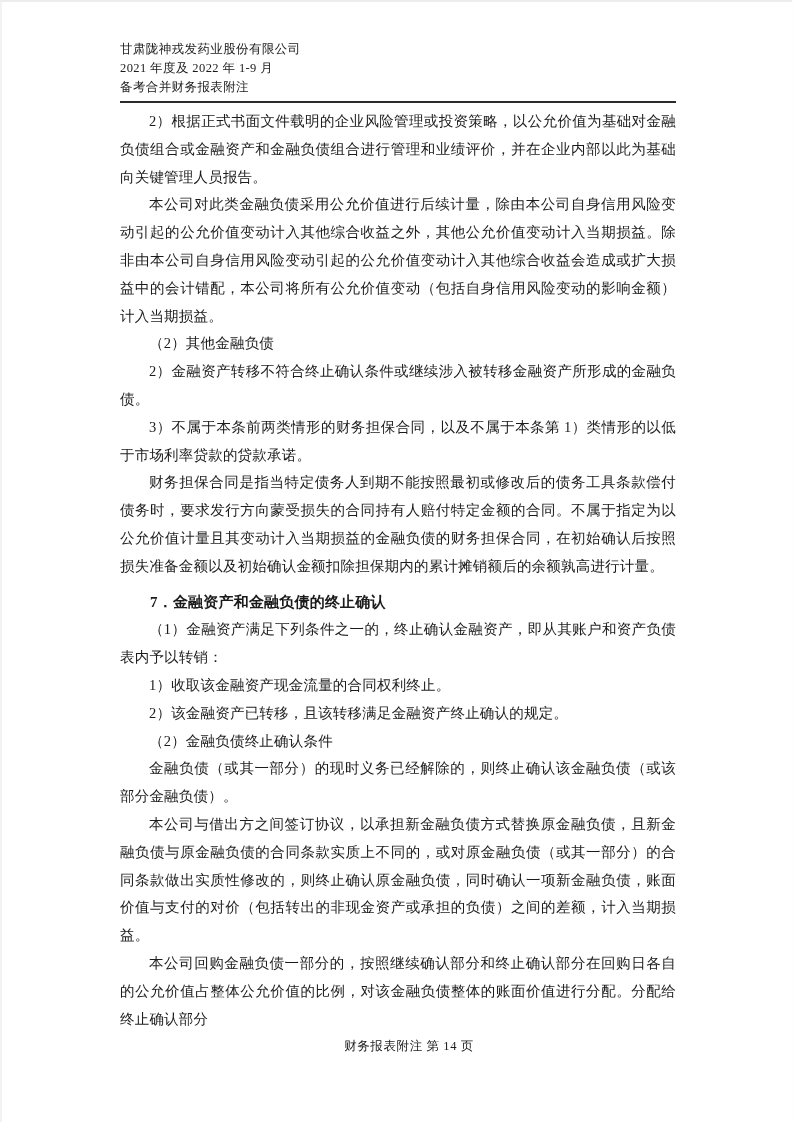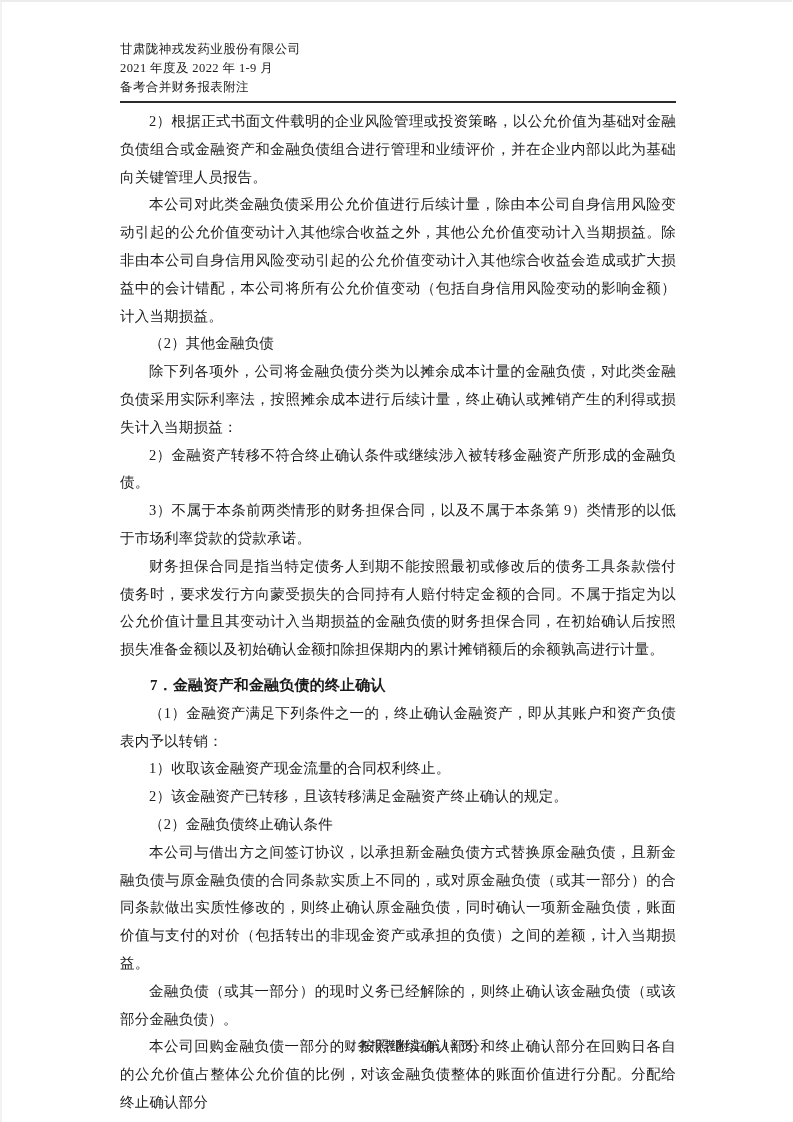--- a/index.html
+++ b/index.html
@@ -77,31 +77,30 @@
       <div class="header-line">甘肃陇神戎发药业股份有限公司</div>
       <div class="header-line">2021 年度及 2022 年 1-9 月</div>
       <div class="header-line">备考合并财务报表附注</div>
       <div class="header-divider"></div>
     </div>
 
     <div>
       <p class="para">2）根据正式书面文件载明的企业风险管理或投资策略，以公允价值为基础对金融负债组合或金融资产和金融负债组合进行管理和业绩评价，并在企业内部以此为基础向关键管理人员报告。</p>
       <p class="para">本公司对此类金融负债采用公允价值进行后续计量，除由本公司自身信用风险变动引起的公允价值变动计入其他综合收益之外，其他公允价值变动计入当期损益。除非由本公司自身信用风险变动引起的公允价值变动计入其他综合收益会造成或扩大损益中的会计错配，本公司将所有公允价值变动（包括自身信用风险变动的影响金额）计入当期损益。</p>
       <p class="para">（2）其他金融负债</p>
-      <p class="para">除下列各项外，公司将金融负债分类为以摊余成本计量的金融负债，对此类金融负债采用实际利率法，按照摊余成本进行后续计量，终止确认或摊销产生的利得或损失计入当期损益：</p>
       <p class="para">2）金融资产转移不符合终止确认条件或继续涉入被转移金融资产所形成的金融负债。</p>
-      <p class="para">3）不属于本条前两类情形的财务担保合同，以及不属于本条第 9）类情形的以低于市场利率贷款的贷款承诺。</p>
+      <p class="para">3）不属于本条前两类情形的财务担保合同，以及不属于本条第 1）类情形的以低于市场利率贷款的贷款承诺。</p>
       <p class="para">财务担保合同是指当特定债务人到期不能按照最初或修改后的债务工具条款偿付债务时，要求发行方向蒙受损失的合同持有人赔付特定金额的合同。不属于指定为以公允价值计量且其变动计入当期损益的金融负债的财务担保合同，在初始确认后按照损失准备金额以及初始确认金额扣除担保期内的累计摊销额后的余额孰高进行计量。</p>
       <p class="para heading">7．金融资产和金融负债的终止确认</p>
       <p class="para">（1）金融资产满足下列条件之一的，终止确认金融资产，即从其账户和资产负债表内予以转销：</p>
       <p class="para">1）收取该金融资产现金流量的合同权利终止。</p>
       <p class="para">2）该金融资产已转移，且该转移满足金融资产终止确认的规定。</p>
       <p class="para">（2）金融负债终止确认条件</p>
+      <p class="para">金融负债（或其一部分）的现时义务已经解除的，则终止确认该金融负债（或该部分金融负债）。</p>
       <p class="para">本公司与借出方之间签订协议，以承担新金融负债方式替换原金融负债，且新金融负债与原金融负债的合同条款实质上不同的，或对原金融负债（或其一部分）的合同条款做出实质性修改的，则终止确认原金融负债，同时确认一项新金融负债，账面价值与支付的对价（包括转出的非现金资产或承担的负债）之间的差额，计入当期损益。</p>
-      <p class="para">金融负债（或其一部分）的现时义务已经解除的，则终止确认该金融负债（或该部分金融负债）。</p>
       <p class="para">本公司回购金融负债一部分的，按照继续确认部分和终止确认部分在回购日各自的公允价值占整体公允价值的比例，对该金融负债整体的账面价值进行分配。分配给终止确认部分</p>
     </div>
 
   </div>
 
   <div class="page-footer">
     <span>财务报表附注 第 14 页</span>
   </div>
 </div>
 

